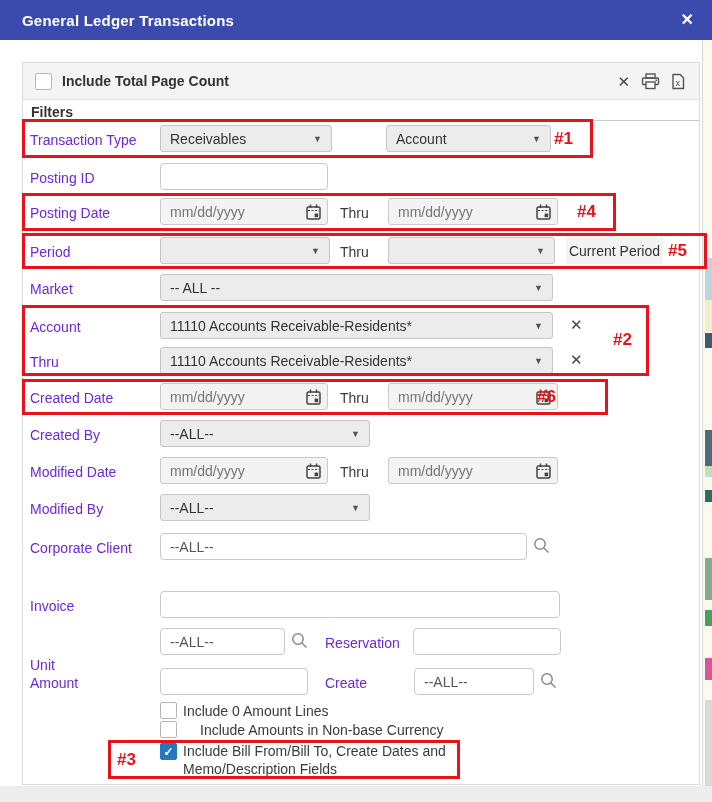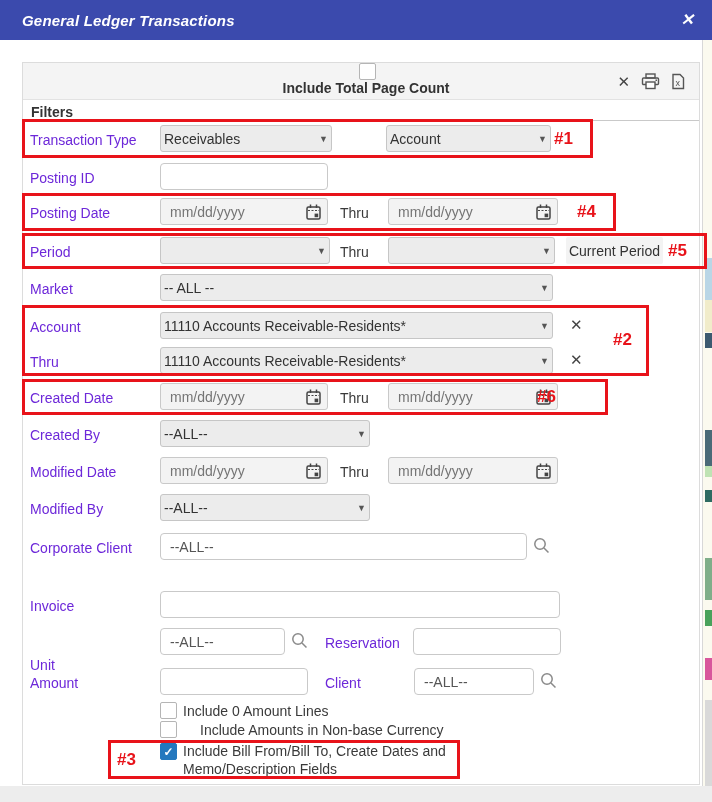--- a/index.html
+++ b/index.html
@@ -7,54 +7,54 @@
   body {
     font-family:"Liberation Sans", sans-serif;
     background:#ffffff;
     position:relative;
     overflow:hidden;
     color:#333;
   }
   
   .titlebar {
     position:absolute; left:0; top:0; width:712px; height:40px;
-    background:#3b4aad; display:flex; align-items:center;font-style:italic;
+    background:#3b4aad; display:flex; align-items:center;
   }
   .titlebar .title { color:#fff; font-size:15px; font-weight:bold; padding-left:22px; letter-spacing:.2px; }
   .titlebar .close { position:absolute; right:18px; top:10px; color:#fff; font-size:16px; font-weight:bold; cursor:pointer; }
 
   
   .bgstrip { position:absolute; right:0; top:40px; width:10px; height:746px; background:#fbfaef; border-left:1px solid #d8d8d8; }
   .bgseg { position:absolute; right:0; width:7px; }
 
   
   .panel {
     position:absolute; left:22px; top:62px; width:678px; height:723px;
     background:#fff; border:1px solid #dcdcdc;
   }
   .panel-header {
     position:absolute; left:0; top:0; right:0; height:37px;
     background:#f4f4f4; border-bottom:1px solid #e2e2e2;
-    display:flex; align-items:center;flex-direction:column;
+    display:flex; align-items:center;
   }
   .panel-header .cb { margin-left:12px; }
   .panel-header .hdr-label { font-weight:bold; font-size:14px; color:#333; margin-left:10px; }
   .hdr-icons { position:absolute; right:14px; top:0; height:37px; display:flex; align-items:center; gap:11px; }
   .hdr-close { font-size:15px; color:#444; cursor:pointer; }
 
   .filters-title { position:absolute; left:8px; top:41px; font-weight:bold; font-size:14px; color:#333; }
   .filters-underline { position:absolute; left:0; right:0; top:57px; border-bottom:1px solid #c9c9c9; }
 
   
   .lbl { position:absolute; font-size:14px; color:#6d28d9; white-space:nowrap; }
   .thru { position:absolute; font-size:14px; color:#3a3a3a; }
   .dd {
     position:absolute; height:27px; background:#ececec; border:1px solid #c6c6c6;
     border-radius:3px; display:flex; align-items:center; justify-content:space-between;
-    padding:0 3px; font-size:14px; color:#333; cursor:pointer;
+    padding:0 9px; font-size:14px; color:#333; cursor:pointer;
   }
   .caret { font-size:9px; color:#555; margin-left:6px; }
   .ti {
     position:absolute; height:27px; background:#fff; border:1px solid #c9c9c9;
     border-radius:4px; display:flex; align-items:center; padding:0 9px;
     font-size:14px; color:#555;
   }
   .df {
     position:absolute; height:27px; background:#f3f3f3; border:1px solid #c9c9c9;
     border-radius:3px; display:flex; align-items:center; justify-content:space-between;
@@ -301,21 +301,21 @@
 </span>
 <span class="lbl" style="left:325px;top:635px">Reservation</span>
 <div class="ti" style="left:413px;top:628px;width:148px">
   <span></span>
 </div>
 
 <span class="lbl" style="left:30px;top:675px">Amount</span>
 <div class="ti" style="left:160px;top:668px;width:148px">
   <span></span>
 </div>
-<span class="lbl" style="left:325px;top:675px">Client</span>
+<span class="lbl" style="left:325px;top:675px">Create</span>
 <div class="ti" style="left:414px;top:668px;width:120px">
   <span>--ALL--</span>
 </div>
 <span class="sicon" style="left:540px;top:672px">
   <svg width="17" height="17" viewBox="0 0 17 17">
       <circle cx="7" cy="7" r="5.2" fill="none" stroke="#8a8a8a" stroke-width="1.5"></circle>
       <line x1="11" y1="11" x2="15.5" y2="15.5" stroke="#8a8a8a" stroke-width="1.5"></line>
     </svg>
 </span>
 

